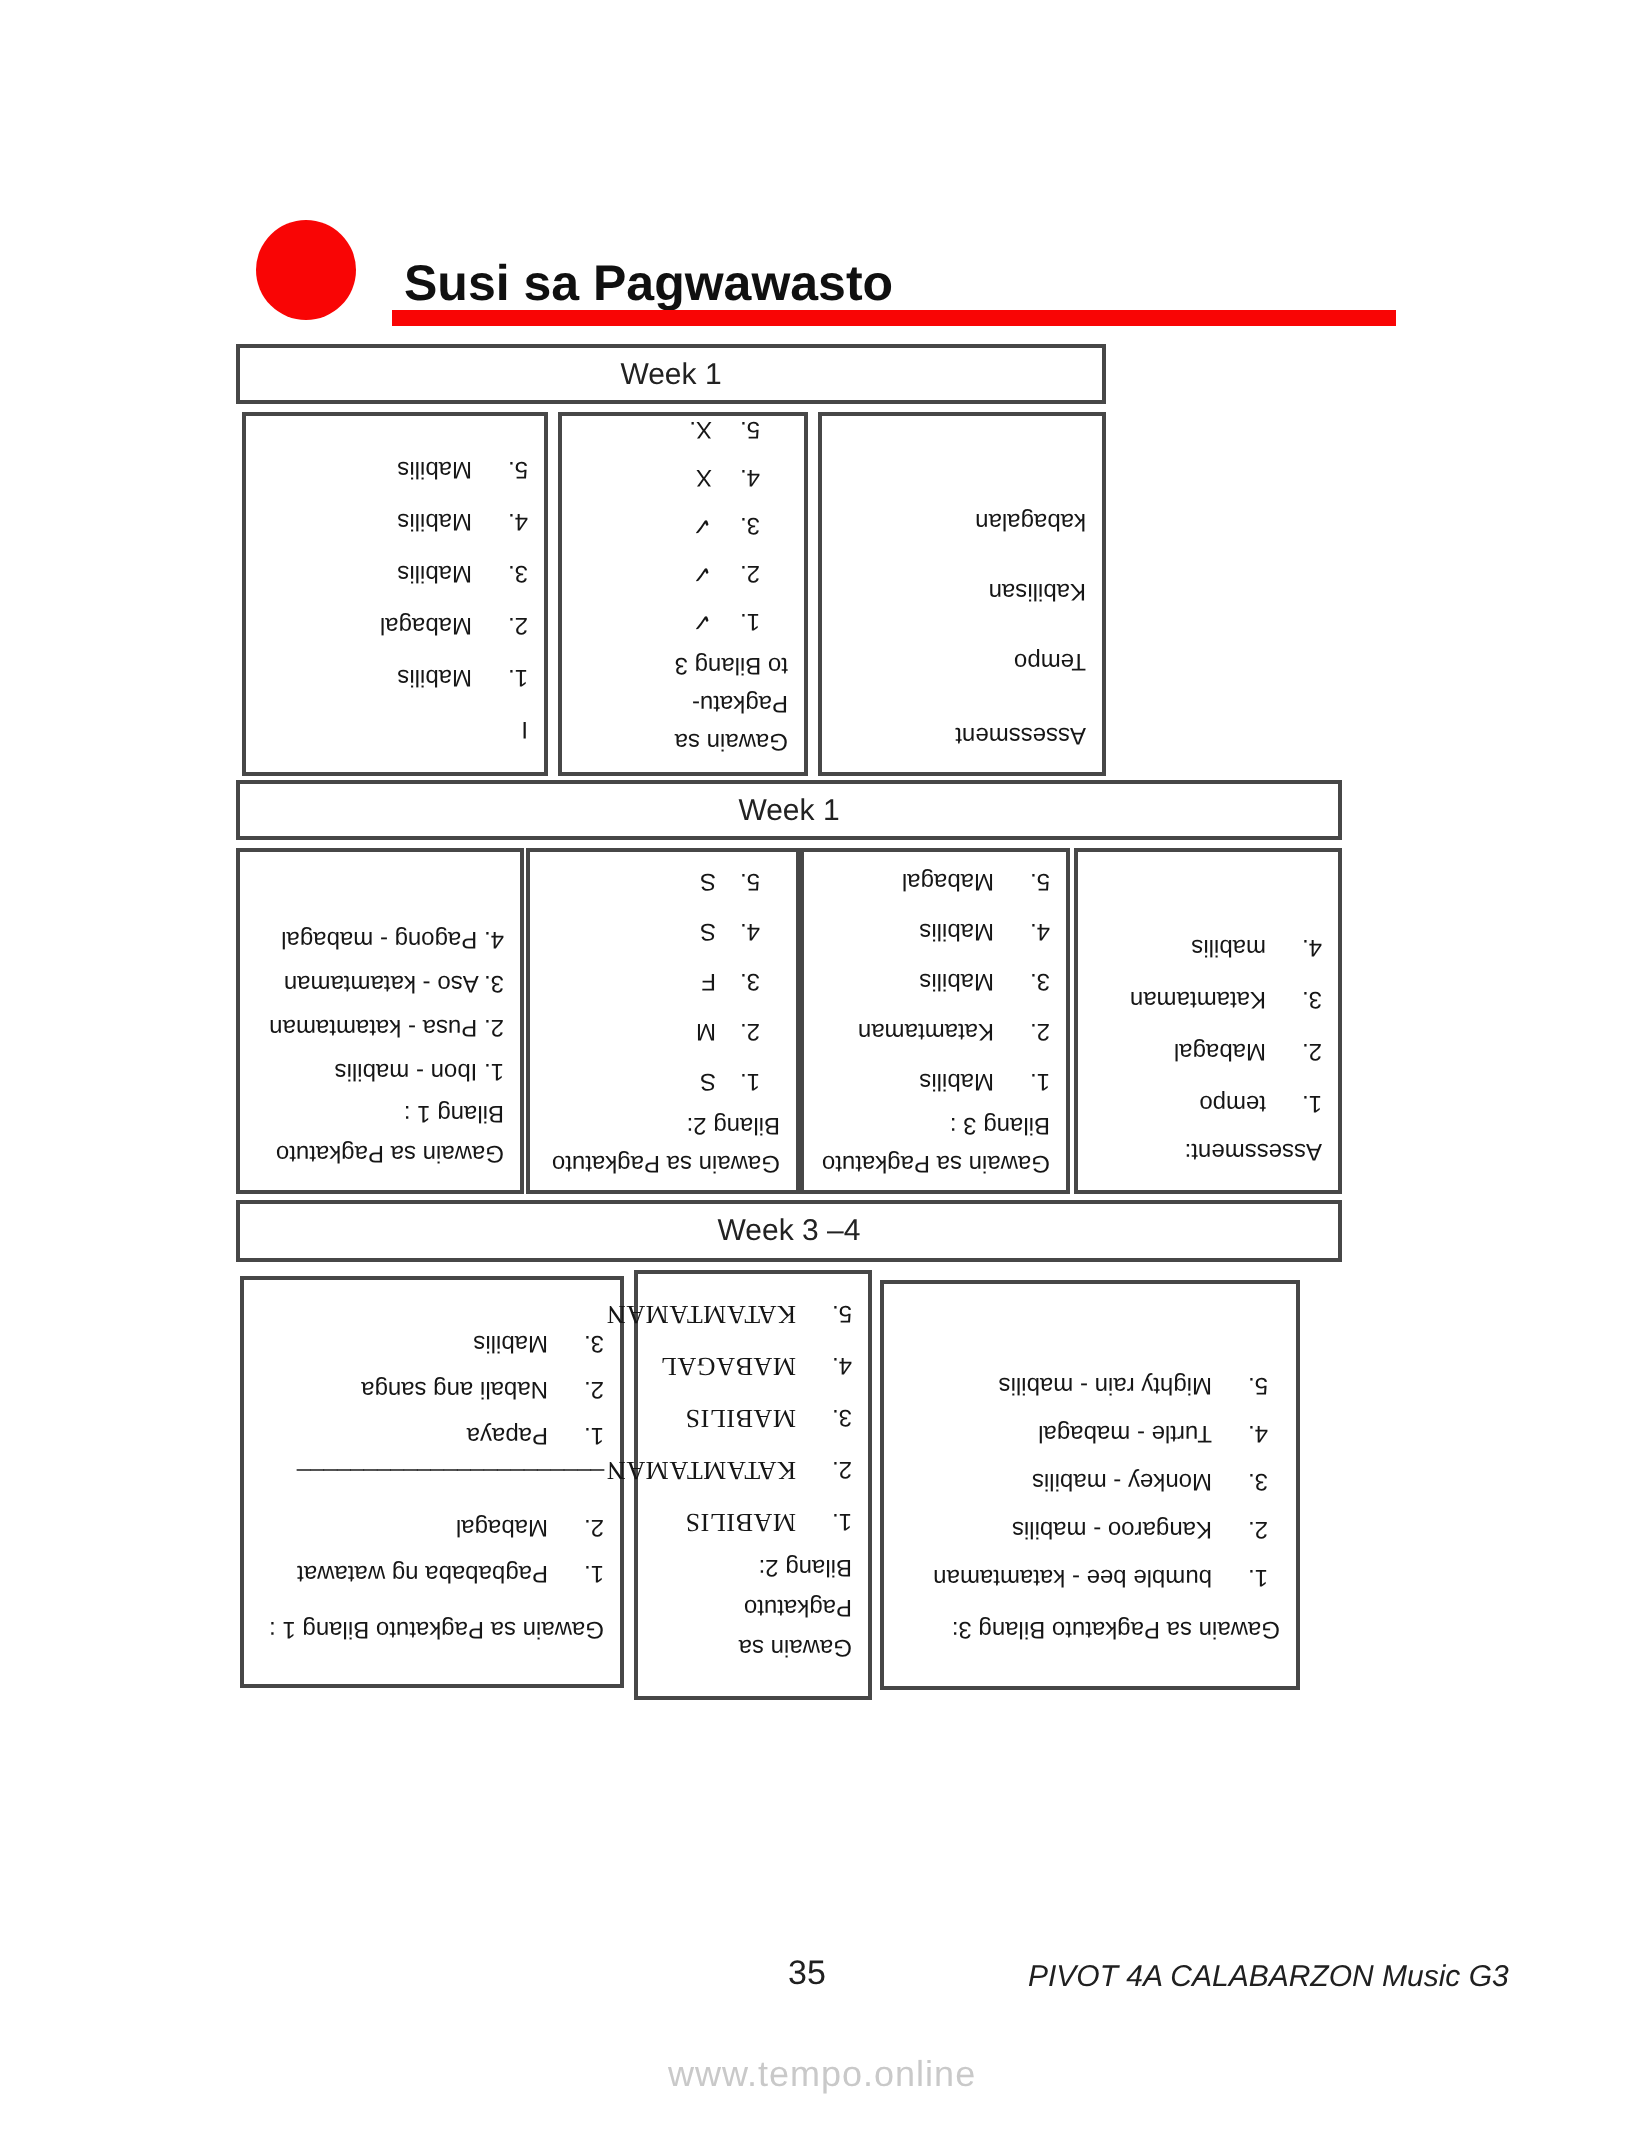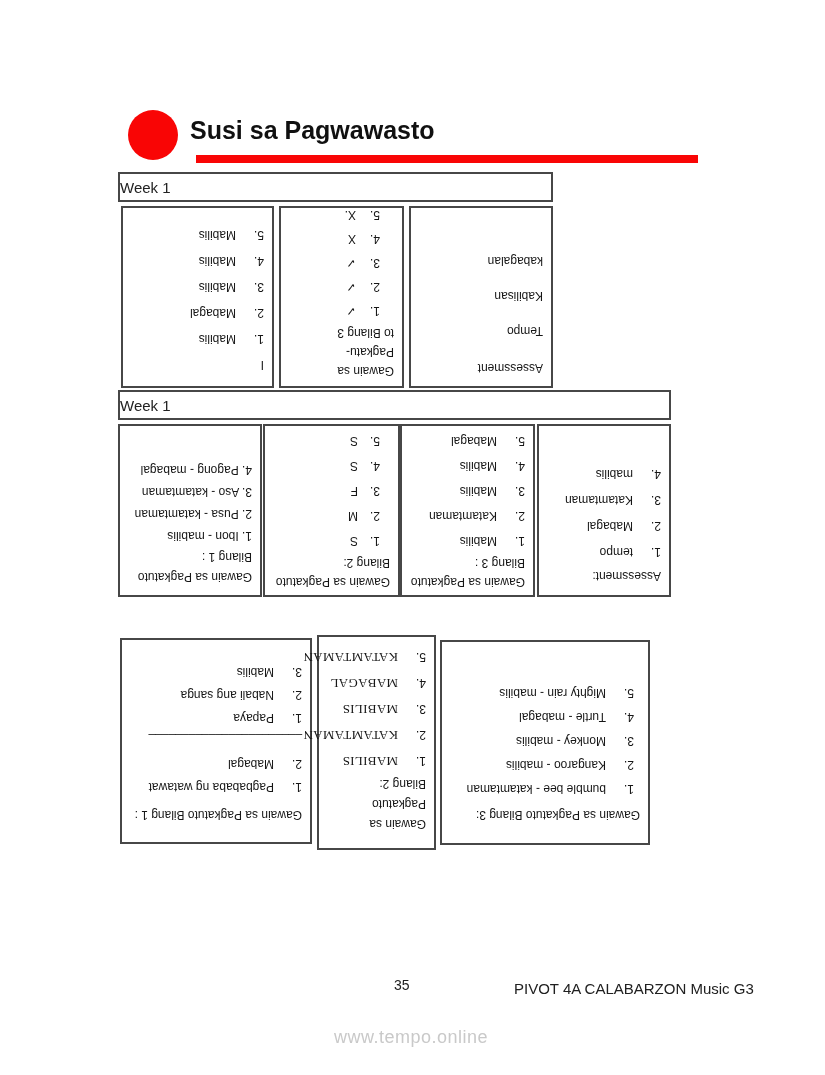--- a/index.html
+++ b/index.html
@@ -1,24 +1,24 @@
 <!DOCTYPE html>
 <html><head>
 <meta charset="utf-8">
 <style>
   html,body{margin:0;padding:0;background:#fff}
   .page{position:relative;width:825px;height:1075px;background:#ffffff;font-family:"Liberation Sans",sans-serif;color:#1c1c1c;overflow:hidden}
 
   
   .red-dot{position:absolute;left:128px;top:110px;width:50px;height:50px;background:#f90505;border-radius:50%}
-  .title{position:absolute;left:190px;top:116px;margin:0;font-size:25px;font-weight:bold;color:#101010}
+  .title{position:absolute;left:190px;top:116px;margin:12px;font-size:25px;font-weight:bold;color:#101010}
   .red-rule{position:absolute;left:196px;top:155px;width:502px;height:8px;background:#f90505}
 
   
-  .week-header{position:absolute;border:2px solid #474747;background:#fff;display:flex;align-items:center;font-size:15px;color:#222}
+  .week-header{position:absolute;border:2px solid #474747;background:#fff;display:flex;align-items:center;justify-content:center;font-size:15px;color:#222}
   #wh1{left:118px;top:172px;width:431px;height:26px}
   #wh2{left:118px;top:390px;width:549px;height:26px}
   #wh3{left:118px;top:600px;width:549px;height:27px}
 
   
   .abox{position:absolute;border:2px solid #474747;background:#fff}
   #w1b0{left:121px;top:206px;width:149px;height:178px}
   #w1b1{left:279px;top:206px;width:121px;height:178px}
   #w1b2{left:409px;top:206px;width:140px;height:178px}
   #w2b0{left:118px;top:424px;width:140px;height:169px}
@@ -61,22 +61,22 @@
   .c-w34b{padding-top:14px}
   .c-w34b .line{line-height:25px}
   .c-w34b .line.h{line-height:20px}
   .c-w34b .line.it .txt{font-family:"Liberation Serif",serif;font-size:13px;letter-spacing:0.3px}
   .c-w34c{padding-top:16px}
   .c-w34c .line{line-height:24px}
   .c-w34c .line.h{line-height:24px;margin-bottom:2px}
   .c-w34c .line.it{padding-left:6px}
 
   
-  .footer-num{position:absolute;left:394px;top:977px;font-size:14px;color:#202020}
-  .footer-src{position:absolute;left:514px;top:980px;font-size:15px;color:#202020}
+  .footer-num{position:absolute;left:394px;top:977px;font-size:17px;color:#202020}
+  .footer-src{position:absolute;left:514px;top:980px;font-size:15px;font-style:italic;color:#202020}
   .watermark{position:absolute;left:334px;top:1027px;font-size:18px;color:#c9c9c9;letter-spacing:0.5px}
 </style>
 </head>
 <body>
 
 <div class="page">
 
   <div class="red-dot"></div>
   <h1 class="title">Susi sa Pagwawasto</h1>
   <div class="red-rule"></div>
@@ -267,20 +267,23 @@
           <span class="num">3.</span>
           <span class="txt">Katamtaman</span>
         </div>
       <div class="line it">
           <span class="num">4.</span>
           <span class="txt">mabilis</span>
         </div>
     </div>
   </div>
 
+  <div class="week-header" id="wh3">
+      <span>Week 3 –4</span>
+    </div>
 
   <div class="abox" id="w3b0">
     <div class="rot c-w34a">
       <div class="line h">
           <span class="txt">Gawain sa Pagkatuto Bilang 1 :</span>
         </div>
       <div class="line it">
           <span class="num">1.</span>
           <span class="txt">Pagbababa ng watawat</span>
         </div>

